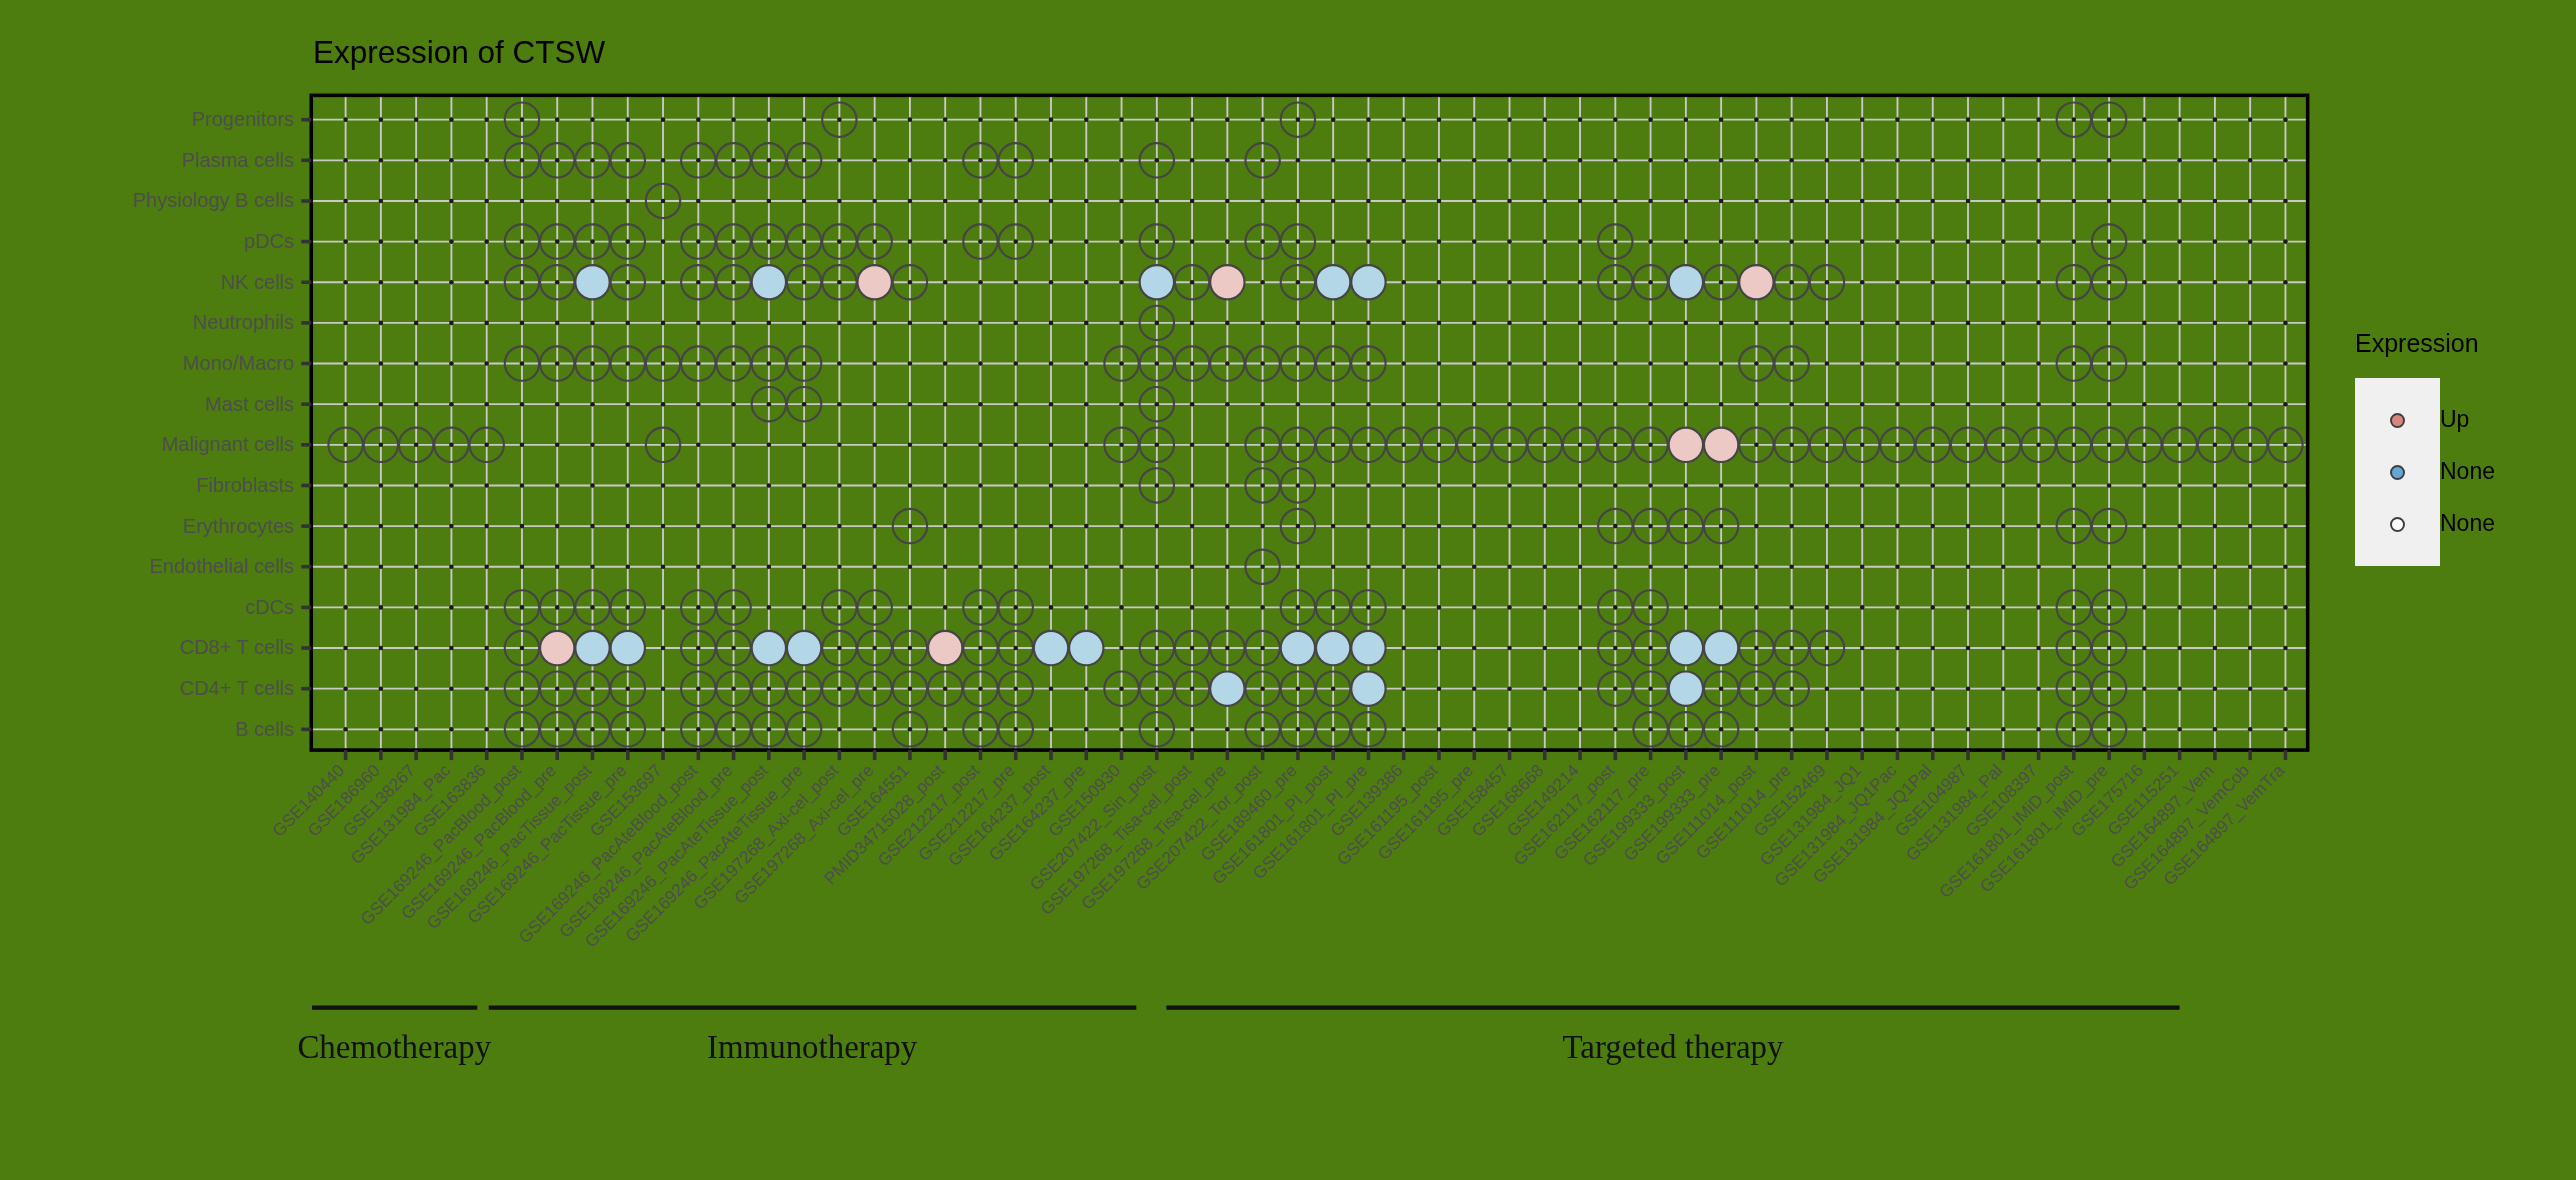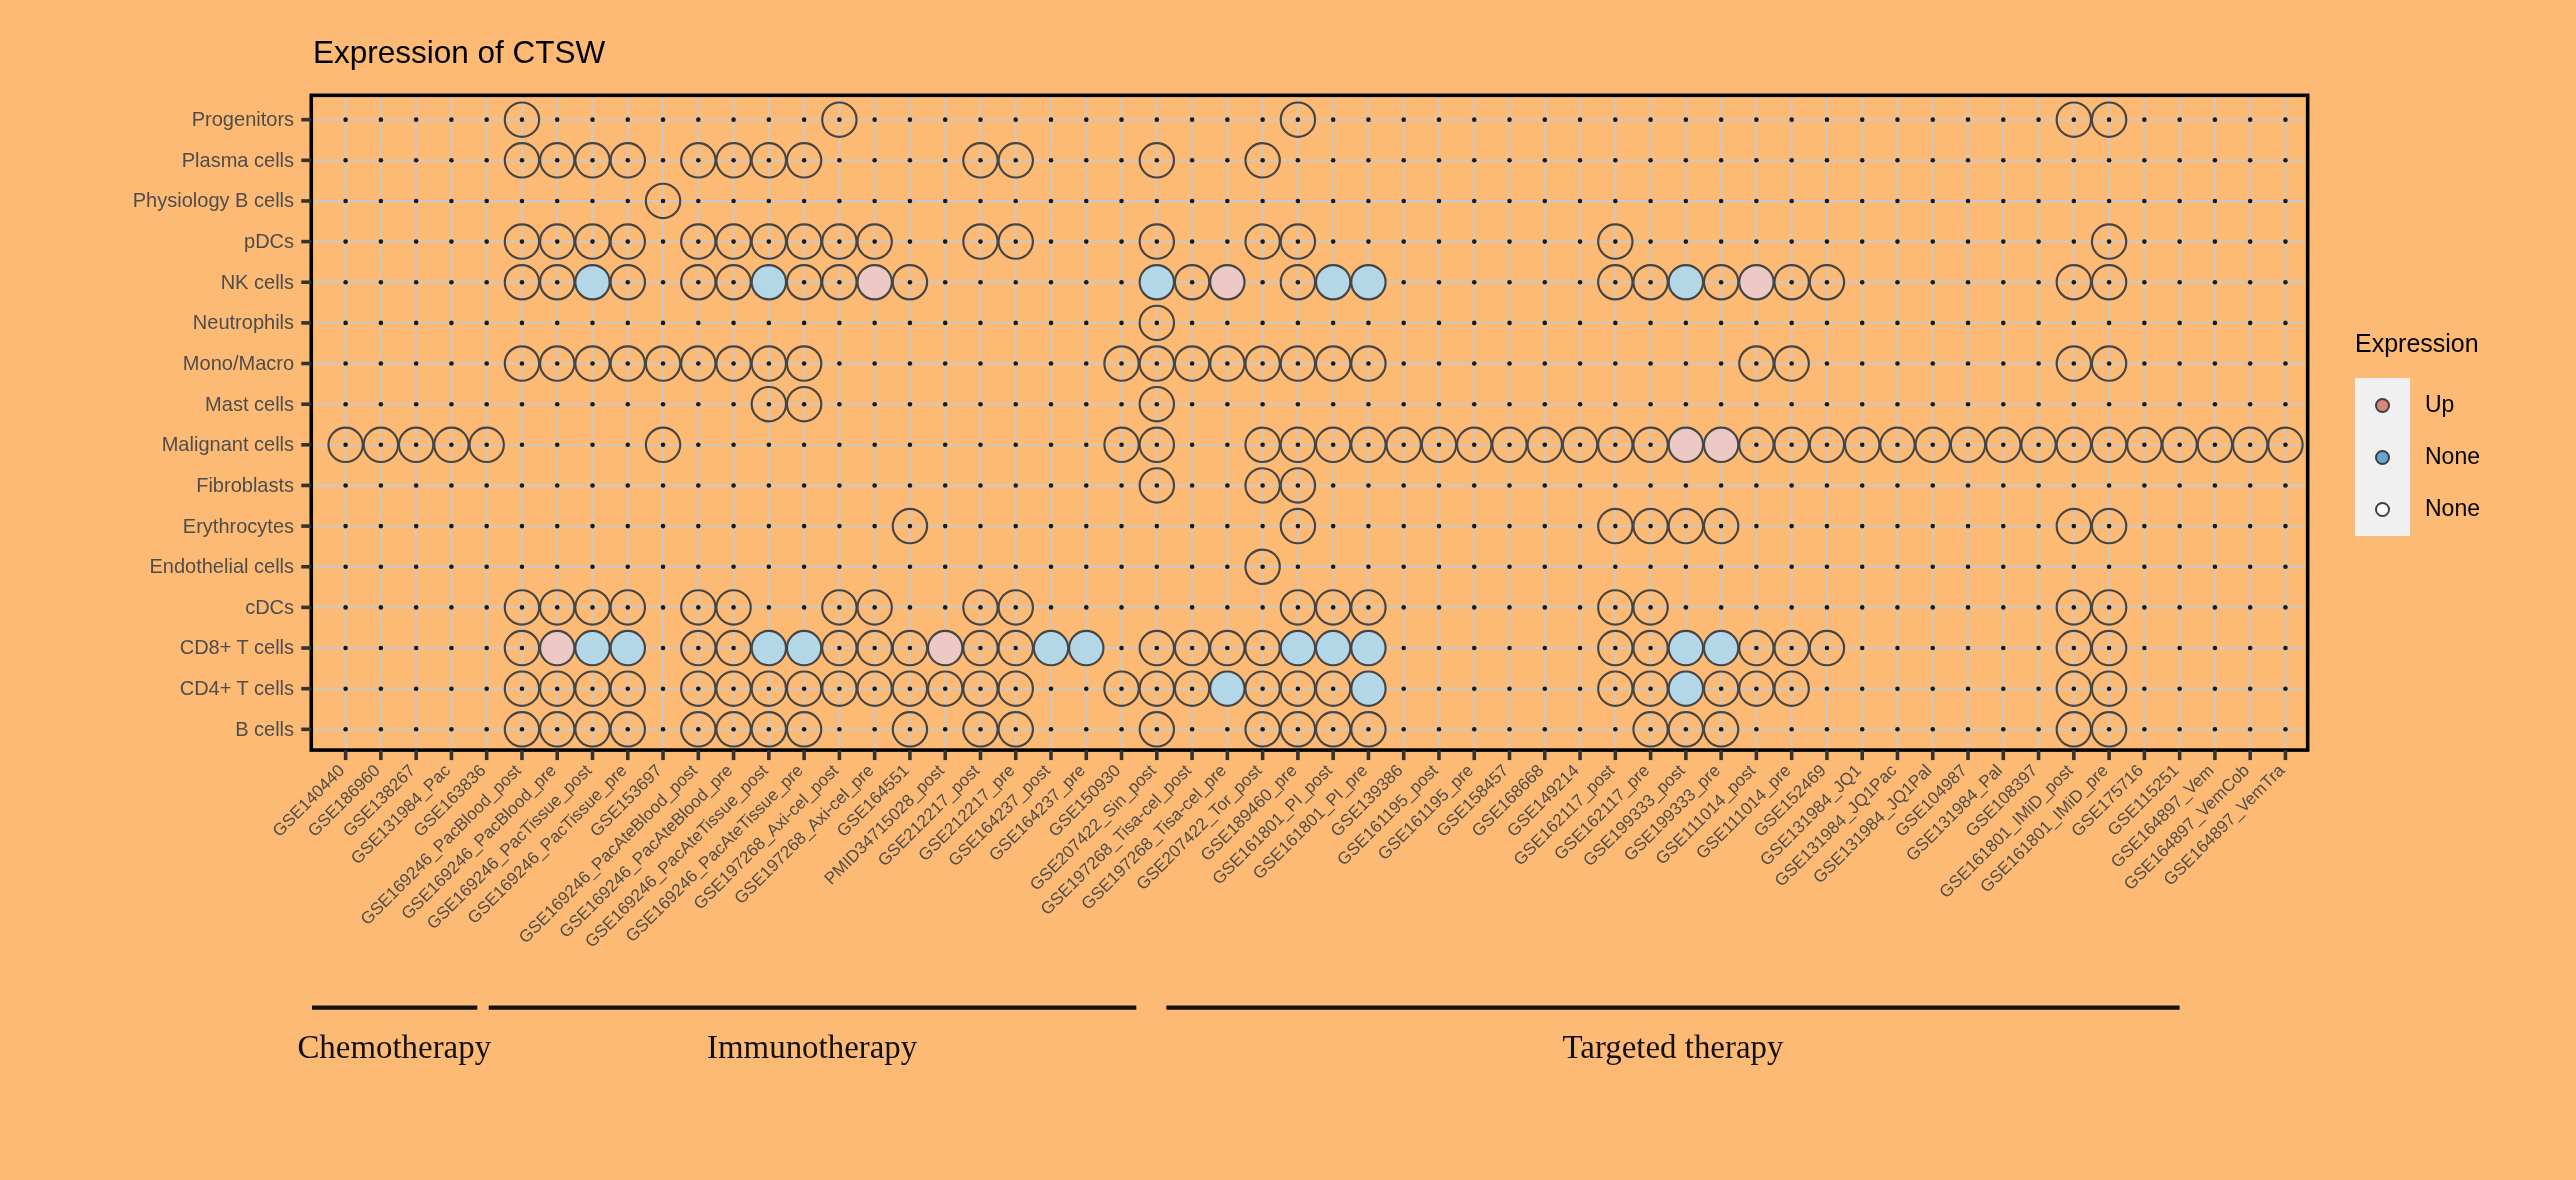--- a/index.html
+++ b/index.html
@@ -1,22 +1,22 @@
 <!DOCTYPE html>
 <html style="font-size:11.4px"><head>
 <meta charset="utf-8">
 <style>
   html,body{margin:0;padding:0;background:#ffffff;}
-  #page{position:relative;width:2576px;height:1181px;background:#fdba74;overflow:hidden;
+  #page{position:relative;width:2576px;height:1181px;background:#4d7c0f;overflow:hidden;
         font-family:"Liberation Sans",sans-serif;}
   #chart-svg{position:absolute;left:0;top:0;}
   #chart-title{position:absolute;left:313px;top:34px;font-size:31.5px;color:#000;white-space:nowrap;}
   #legend{position:absolute;left:2355px;top:329px;}
   #legend-title{font-size:25px;color:#000;margin-bottom:20px;}
-  #legend-keys{position:relative;background:#f0f0f0;width:53px;padding:1px;}
+  #legend-keys{position:relative;background:#f0f0f0;width:53px;padding:16px;}
   .legend-row{position:relative;height:52px;}
   .legend-swatch{position:absolute;left:18.6px;top:18.6px;width:15.7px;height:15.7px;border-radius:50%;
                  border:2.1px solid #3f3f3f;box-sizing:border-box;}
   .legend-label{position:absolute;left:69px;top:12px;font-size:23px;color:#000;white-space:nowrap;}
 </style>
 </head>
 <body>
 
 <div id="page">
   <div id="chart-title">Expression of CTSW</div>

